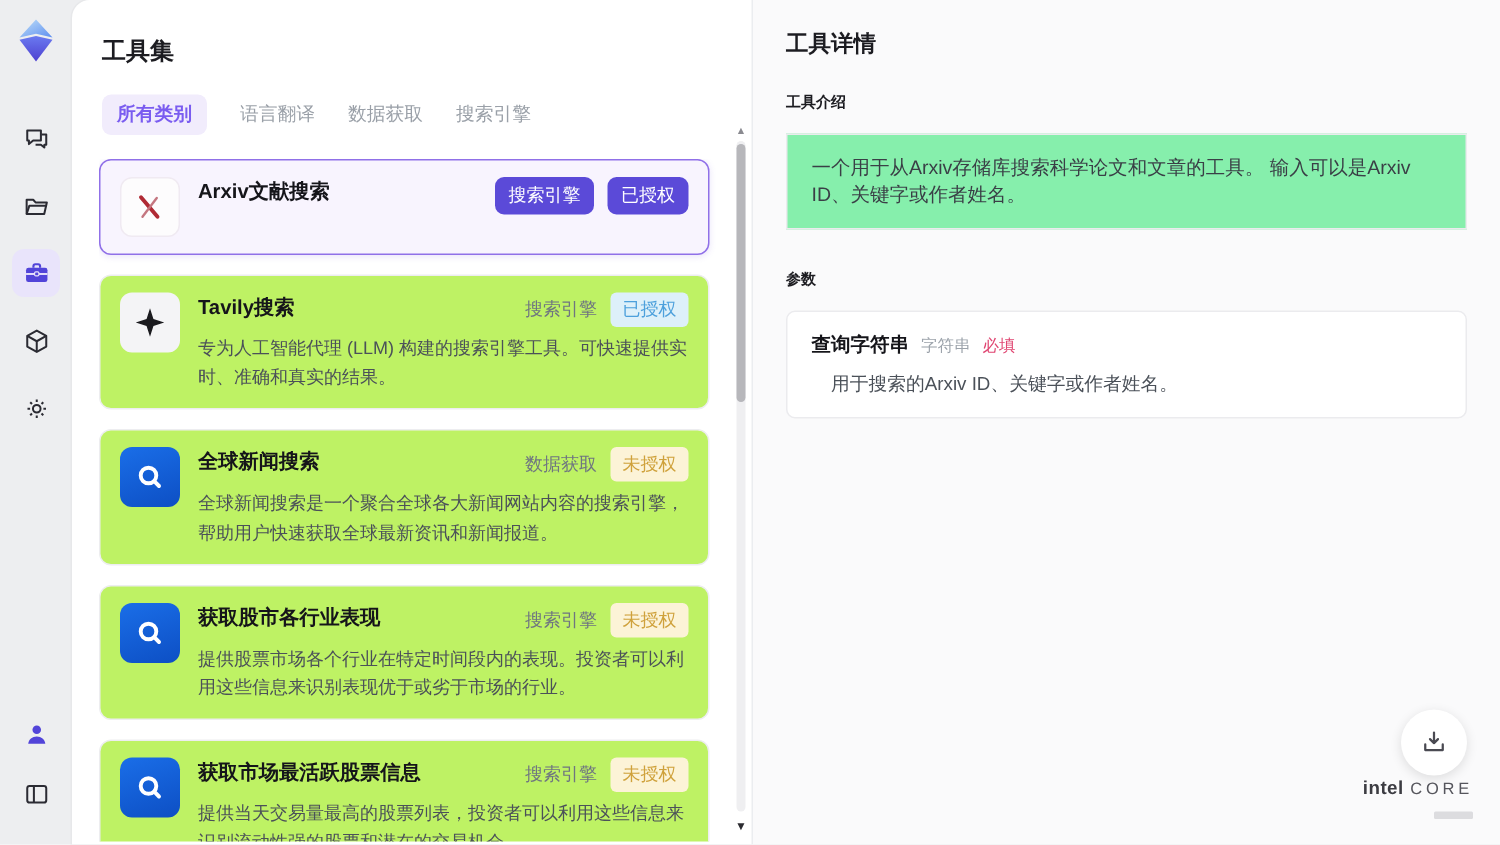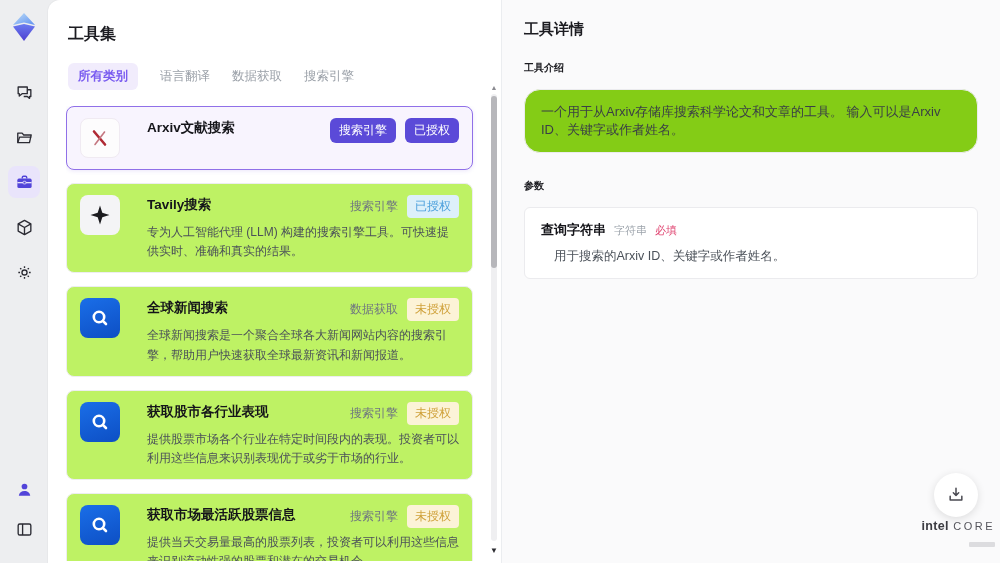--- a/index.html
+++ b/index.html
@@ -27,21 +27,21 @@
   .tab.active { color:#7a5cf0; background:#f1ecfc; padding:5px 10px; border-radius:6px; font-weight:bold; }
   .cards { display:flex; flex-direction:column; gap:13px; height:455px; overflow:hidden; padding-right:6px; }
 
   .tool-card { display:flex; gap:12px; background:#bef264; border:1px solid #ededf0; border-radius:8px; padding:11px 13px; cursor:pointer; }
   .tool-card.selected { background:#f8f4fe; border:1.5px solid #9070e8; box-shadow:0 1px 4px rgba(120,90,220,.15); }
   .tool-icon { width:40px; height:40px; border-radius:8px; flex-shrink:0; display:flex; align-items:center; justify-content:center; }
   .tool-icon svg { width:24px; height:24px; }
   .icon-bg-white { background:#fdfcfd; border:1px solid #f0eaf2; }
   .icon-bg-gray { background:#f4f4f6; }
   .icon-bg-blue { background:linear-gradient(160deg,#1a6ee8,#0d4fc4); }
-  .tool-main { flex:1; min-width:0;margin-left:15px; }
+  .tool-main { flex:1; min-width:0; }
   .tool-head { display:flex; justify-content:space-between; align-items:flex-start; gap:8px; }
   .tool-name { font-size:13.5px; font-weight:bold; color:#15151a; padding-top:1px; white-space:nowrap; }
   .tool-tags { display:flex; gap:9px; align-items:center; flex-shrink:0; }
   .tag { font-size:12px; white-space:nowrap; }
   .tag-plain { color:#6f7680; }
   .pill-solid { background:#5b4ad8; color:#fff; padding:4px 9px; border-radius:6px; }
   .pill-blue { background:#ddf0fa; color:#4da0dc; padding:3px 8px; border-radius:4px; }
   .pill-yellow { background:#fcf3d7; color:#cfa13b; padding:3px 8px; border-radius:4px;text-align:center; }
   .tool-desc { font-size:12px; line-height:1.6; color:#4b5159; margin-top:5px; }
 
@@ -49,32 +49,32 @@
   .scrollbar { position:absolute; top:86px; bottom:10px; right:3px; width:8px; }
   .scroll-track { position:absolute; inset:8px 1px 12px 1px; background:#efeff1; border-radius:3px; }
   .scroll-thumb { position:absolute; top:10px; right:1px; width:6px; height:172px; background:#b7b7bb; border-radius:3px; }
   .scroll-caret-up { position:absolute; top:-2px; left:0; width:8px; text-align:center; font-size:7px; color:#8a8a90; }
   .scroll-caret-down { position:absolute; bottom:-2px; left:0; width:8px; text-align:center; font-size:8px; color:#2b2b30; }
 
   
   .detail-col { flex:1; background:#fafafb; position:relative; padding:20px 22px; }
   .detail-title { font-size:15px; font-weight:bold; margin-bottom:22px; }
   .section-heading { font-size:10px; font-weight:bold; margin-bottom:14px; }
-  .intro-box { background:#84cc16; border:1px solid #ebebee; border-radius:16px; padding:13px 16px; font-size:13px; color:#3a3f46; margin-bottom:26px; }
+  .intro-box { background:#86efac; border:1px solid #ebebee; border-radius:0; padding:13px 16px; font-size:13px; color:#3a3f46; margin-bottom:26px; }
   .param-box { background:#fff; border:1px solid #ebebee; border-radius:6px; padding:13px 16px; }
   .param-head { display:flex; align-items:baseline; gap:8px; margin-bottom:9px; }
   .param-name { font-size:13px; font-weight:bold; color:#15151a; }
   .param-type { font-size:11px; color:#9ca3ab; }
   .param-required { font-size:11px; color:#e04672; }
   .param-desc { font-size:12.5px; color:#4b5159;margin-left:13px; }
 
   
   .fab { position:absolute; right:22px; bottom:46px; width:44px; height:44px; border-radius:50%; background:#fff; box-shadow:0 2px 8px rgba(0,0,0,.12); display:flex; align-items:center; justify-content:center; cursor:pointer; }
   .fab svg { width:20px; height:20px; }
-  .brand { position:absolute; right:5px; bottom:12px; text-align:right; color:#3c3c42; line-height:1.1; }
+  .brand { position:absolute; right:18px; bottom:12px; text-align:right; color:#3c3c42; line-height:1.1; }
   .brand .b1 { font-size:12.5px; font-weight:bold; letter-spacing:.3px; }
   .brand .b2 { font-size:11px; letter-spacing:2.5px; text-transform:uppercase; color:#55555c; }
   .brand .b3 { display:inline-block; width:26px; height:5px; background:#dcdcdf; border-radius:1px; margin-top:2px; }
 </style>
 </head>
 <body>
 
 <div class="app">
 
   <aside class="rail">

